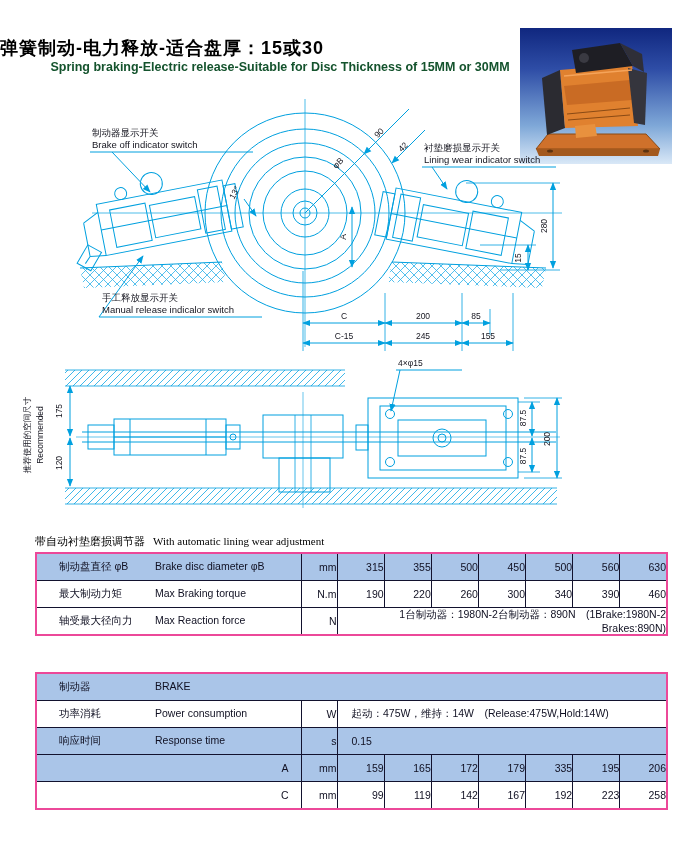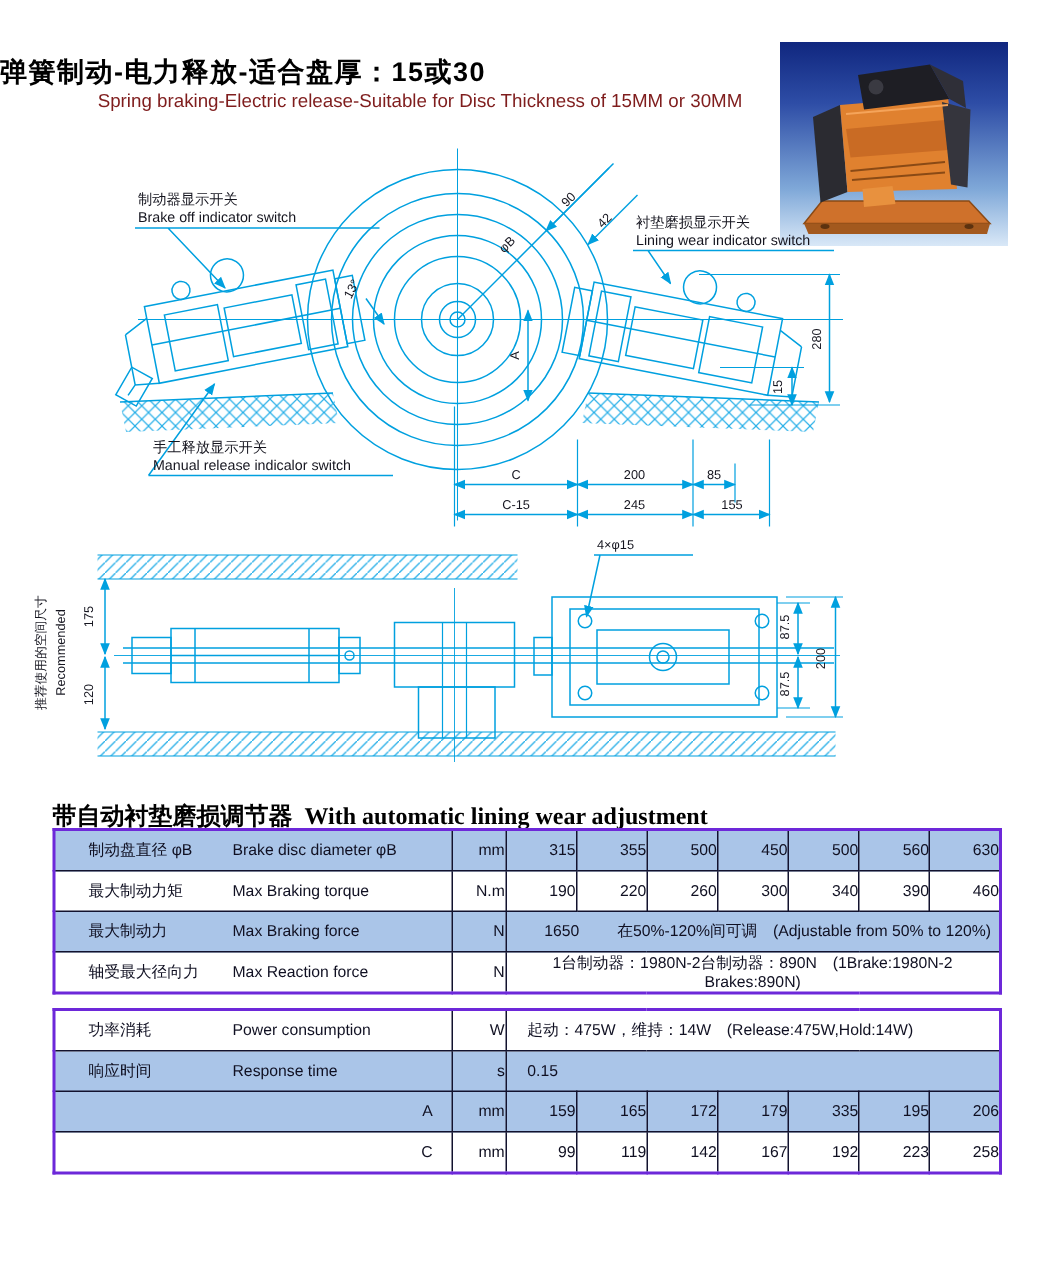--- a/index.html
+++ b/index.html
@@ -7,44 +7,44 @@
     position:relative; width:700px; height:842px; margin:0 auto;
     background:#ffffff; overflow:hidden;
     font-family:"Liberation Sans","DejaVu Sans",sans-serif; color:#111;
   }
   .title-cn {
     position:absolute; top:36px; left:0; width:590px; 
     font-size:18px; font-weight:bold; letter-spacing:1px; color:#000;
   }
   .title-en {
     position:absolute; top:60px; left:0; width:560px; text-align:center;
-    font-size:12.5px; font-weight:normal; color:#7f1d1d;
+    font-size:12.5px; font-weight:bold; color:#14532d;
   }
   .photo {
     position:absolute; left:520px; top:28px; width:152px; height:136px;
     background:linear-gradient(180deg,#10277f 0%,#2e4da6 30%,#7fa8d8 72%,#d9e8f7 100%);
   }
   svg.draw { position:absolute; left:0; top:95px; }
-  .section-title { position:absolute; left:35px; top:534px; font-size:16px; font-weight:bold; color:#000;text-align:right; }
+  .section-title { position:absolute; left:35px; top:534px; font-size:11px; font-weight:normal; color:#000;text-align:right; }
   .section-title .en { font-family:"Liberation Serif","DejaVu Serif",serif; margin-left:8px; }
 
   table.spec {
     position:absolute; left:35px; width:633px;
     border-collapse:collapse; table-layout:fixed;
-    font-size:10.5px; border:2px solid #6d28d9;
+    font-size:10.5px; border:2px solid #ec4899;
   }
   .spec td { border:1px solid #12122e; height:26px; text-align:right; padding:0; color:#101022; }
   .t1 { top:552px; }
   .t2 { top:672px; }
   tr.blue td { background:#aac5e8; }
   td.lbl { text-align:left; padding-left:22px; }
   td.lbl .cn { display:inline-block; min-width:96px; }
   td.lbl .en { }
   td.freeval { text-align:left; padding-left:14px; }
-  td.ctrval { text-align:center; }
+  td.ctrval { text-align:right; }
   td.ac { text-align:right; padding-right:12px; }
   .v1650 { display:inline-block; width:46px; text-align:center; }
   .note { margin-left:14px; }
   .dimtxt { font-size:8.5px; fill:#15151f; }
   .cotxt  { font-size:9.5px; fill:#15151f; }
 </style>
 </head>
 <body>
 
 <div class="page">
@@ -267,39 +267,37 @@
       <td class="lbl"><span class="cn">最大制动力矩</span><span class="en">Max Braking torque</span></td>
       <td>N.m</td>
       <td>190</td>
       <td>220</td>
       <td>260</td>
       <td>300</td>
       <td>340</td>
       <td>390</td>
       <td>460</td>
     </tr>
-    <tr class="blue">
-      <td class="lbl"><span class="cn">最大制动力</span><span class="en">Max Braking force</span></td>
-      <td>N</td>
-      <td colspan="7" class="freeval"><span class="v1650">1650</span><span class="note">在50%-120%间可调　(Adjustable from 50% to 120%)</span></td>
-    </tr>
     <tr>
       <td class="lbl"><span class="cn">轴受最大径向力</span><span class="en">Max Reaction force</span></td>
       <td>N</td>
       <td colspan="7" class="ctrval">1台制动器：1980N-2台制动器：890N　(1Brake:1980N-2 Brakes:890N)</td>
     </tr>
   </tbody>
     </table>
 
   <table class="spec t2">
     <colgroup>
         <col style="width:265px">
         <col style="width:36px">
       </colgroup>
     <tbody>
+        <tr class="blue">
+      <td colspan="9" class="lbl"><span class="cn">制动器</span><span class="en">BRAKE</span></td>
+    </tr>
     <tr>
       <td class="lbl"><span class="cn">功率消耗</span><span class="en">Power consumption</span></td>
       <td>W</td>
       <td colspan="7" class="freeval">起动：475W，维持：14W　(Release:475W,Hold:14W)</td>
     </tr>
     <tr class="blue">
       <td class="lbl"><span class="cn">响应时间</span><span class="en">Response time</span></td>
       <td>s</td>
       <td colspan="7" class="freeval">0.15</td>
     </tr>

